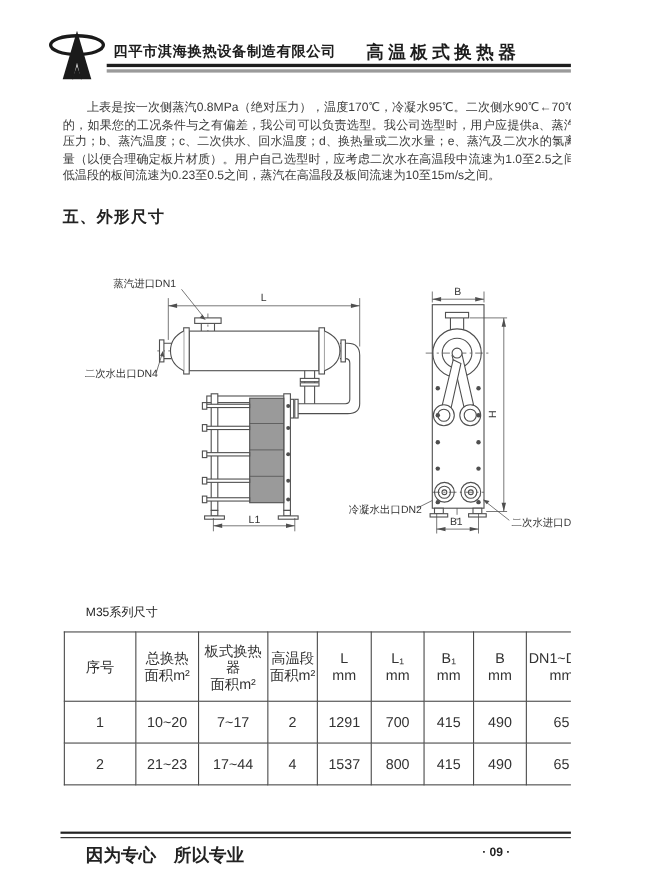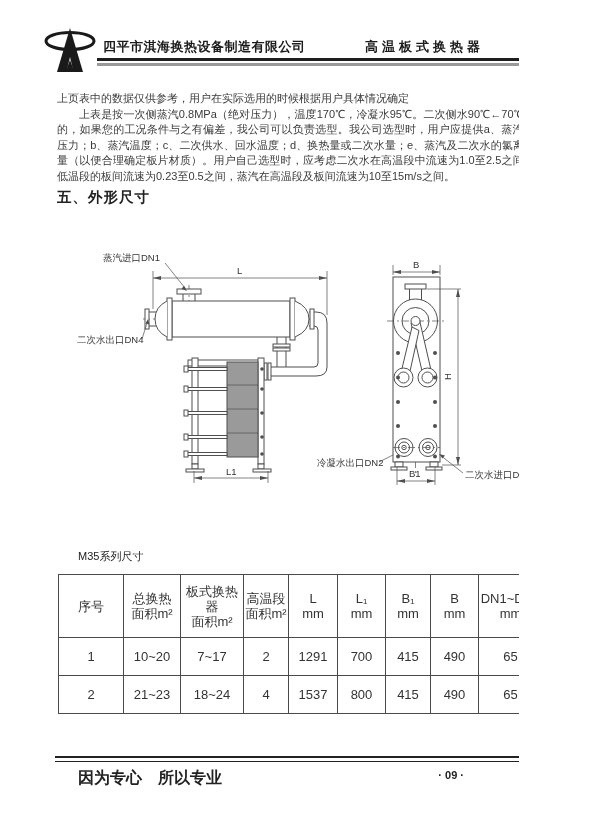--- a/index.html
+++ b/index.html
@@ -4,21 +4,21 @@
 <style>
   html,body{margin:0;padding:0;}
   .page{
     position:relative;width:519px;height:813px;background:#ffffff;
     font-family:"Liberation Sans",sans-serif;color:#2f2f2f;overflow:hidden;
   }
   
   .logo{position:absolute;left:44px;top:27px;width:52px;height:48px;}
   .company{position:absolute;left:103px;top:38px;font-size:13px;font-weight:bold;
     letter-spacing:0.5px;color:#1c1c1c;}
-  .product{position:absolute;right:35px;top:38px;font-size:13px;font-weight:bold;
+  .product{position:absolute;right:46px;top:38px;font-size:16px;font-weight:bold;
     letter-spacing:4px;color:#1c1c1c;}
   .rule-black{position:absolute;left:97px;top:58px;width:468px;height:3px;background:#1e1e1e;}
   .rule-gray{position:absolute;left:97px;top:63px;width:468px;height:3px;background:#9a9a9a;}
   
   .intro{position:absolute;left:57px;top:91px;width:489px;font-size:11px;
     line-height:15.6px;color:#3a3a3a;text-align:justify;}
   .intro .p2{text-indent:2em;}
   
   .section-title{position:absolute;left:57px;top:188px;font-size:14.5px;font-weight:bold;
     letter-spacing:1px;color:#222;}
@@ -52,21 +52,20 @@
       <path d="M26 1 L39 45 L29.5 45 L26 30 Z" fill="#1a1a1a"></path>
       <path d="M26 33 L21.5 45 L30.5 45 Z" fill="#1a1a1a"></path>
     </svg>
   </div>
   <div class="company">四平市淇海换热设备制造有限公司</div>
   <div class="product">高温板式换热器</div>
   <div class="rule-black"></div>
   <div class="rule-gray"></div>
 
   <div class="intro">
-    <div class="p1">上页表中的数据仅供参考，用户在实际选用的时候根据用户具体情况确定</div>
     <div class="p2">上表是按一次侧蒸汽0.8MPa（绝对压力），温度170℃，冷凝水95℃。二次侧水90℃←70℃计算的，如果您的工况条件与之有偏差，我公司可以负责选型。我公司选型时，用户应提供a、蒸汽绝对压力；b、蒸汽温度；c、二次供水、回水温度；d、换热量或二次水量；e、蒸汽及二次水的氯离子含量（以便合理确定板片材质）。用户自己选型时，应考虑二次水在高温段中流速为1.0至2.5之间，在低温段的板间流速为0.23至0.5之间，蒸汽在高温段及板间流速为10至15m/s之间。</div>
   </div>
 
   <div class="section-title">五、外形尺寸</div>
 
   <div class="drawing">
     <svg viewBox="0 0 505 268" width="505" height="268">
       <g stroke="#4f4f4f" stroke-width="1" fill="none">
 
         <path d="M86 76 H257" stroke-dasharray="7 3 2 3" stroke-width="0.7"></path>
@@ -259,21 +258,21 @@
       <td>2</td>
       <td>1291</td>
       <td>700</td>
       <td>415</td>
       <td>490</td>
       <td>65</td>
     </tr>
     <tr class="row">
       <td>2</td>
       <td>21~23</td>
-      <td>18~24</td>
+      <td>17~44</td>
       <td>4</td>
       <td>1537</td>
       <td>800</td>
       <td>415</td>
       <td>490</td>
       <td>65</td>
     </tr>
   </tbody>
     </table>
 

